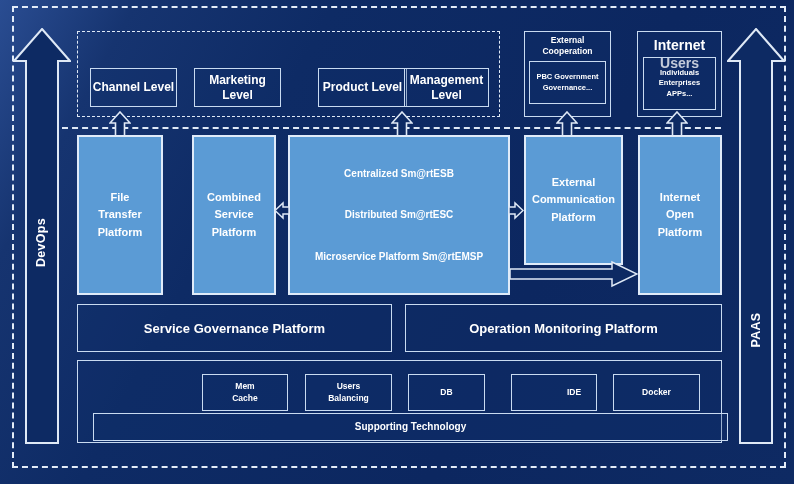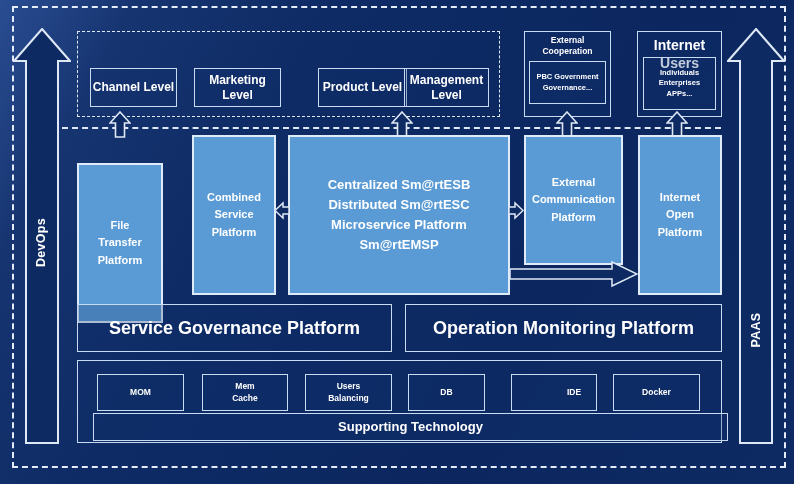--- a/index.html
+++ b/index.html
@@ -15,22 +15,22 @@
   .box{display:flex;align-items:center;justify-content:center;text-align:center;box-sizing:border-box;}
   .dark{border:1.4px solid #c9dbf1;background:rgba(16,46,108,0.25);}
   .light{border:2px solid #e0ebf9;background:#5b9bd5;}
   .ml{white-space:pre-line;}
   .b{font-weight:bold;}
   .t8{font-size:12px;line-height:1.25;}
   .t85{font-size:8.5px;line-height:1.3;}
   .t75{font-size:7.5px;line-height:1.4;}
   .t9{font-size:14px;line-height:1.3;}
   .t11{font-size:11px;line-height:1.55;}
-  .t115{font-size:13px;line-height:1.55;}
-  .t125{font-size:18px;}
+  .t115{font-size:10px;line-height:1.55;gap:26px;}
+  .t125{font-size:13px;}
   .titlebox{display:block;text-align:center;}
   .rail-label{position:absolute;width:48px;text-align:center;font-weight:bold;font-size:12.5px;
     transform:rotate(-90deg);letter-spacing:0.3px;white-space:nowrap;}
   svg{display:block;}
 </style>
 </head>
 <body>
 
 <div class="canvas">
 
@@ -87,21 +87,21 @@
   <svg class="abs" style="left:391px;top:111px;" width="22" height="27" viewBox="0 0 22 27">
     <path d="M11 1 L21 12 L15.5 12 L15.5 26 L6.5 26 L6.5 12 L1 12 Z" fill="#0d2a63" stroke="#dfe9f6" stroke-width="1.6"></path>
   </svg>
   <svg class="abs" style="left:556px;top:111px;" width="22" height="27" viewBox="0 0 22 27">
     <path d="M11 1 L21 12 L15.5 12 L15.5 26 L6.5 26 L6.5 12 L1 12 Z" fill="#0d2a63" stroke="#dfe9f6" stroke-width="1.6"></path>
   </svg>
   <svg class="abs" style="left:666px;top:111px;" width="22" height="27" viewBox="0 0 22 27">
     <path d="M11 1 L21 12 L15.5 12 L15.5 26 L6.5 26 L6.5 12 L1 12 Z" fill="#0d2a63" stroke="#dfe9f6" stroke-width="1.6"></path>
   </svg>
 
-  <div class="abs box light b t11 ml" style="left:77px;top:135px;width:86px;height:160px;margin-top:28px;">
+  <div class="abs box light b t11 ml" style="left:77px;top:135px;width:86px;height:160px;">
     <span>File
 Transfer
 Platform</span>
   </div>
   <div class="abs box light b t11 ml" style="left:192px;top:135px;width:84px;height:160px;text-align:center;">
     <span>Combined
 Service
 Platform</span>
   </div>
   <div class="abs box light b t115" style="left:288px;top:135px;width:222px;height:160px;flex-direction:column;">
@@ -132,23 +132,20 @@
 
   <div class="abs box dark b t125" style="left:77px;top:304px;width:315px;height:48px;">
     <span>Service Governance Platform</span>
   </div>
   <div class="abs box dark b t125" style="left:405px;top:304px;width:317px;height:48px;">
     <span>Operation Monitoring Platform</span>
   </div>
 
   <div class="abs dark" style="left:77px;top:360px;width:645px;height:83px;"></div>
 
-  <div class="abs box dark b t85 ml" style="left:97px;top:374px;width:87px;height:37px;">
-    <span>MOM</span>
-  </div>
   <div class="abs box dark b t85 ml" style="left:202px;top:374px;width:86px;height:37px;">
     <span>Mem
 Cache</span>
   </div>
   <div class="abs box dark b t85 ml" style="left:305px;top:374px;width:87px;height:37px;">
     <span>Users
 Balancing</span>
   </div>
   <div class="abs box dark b t85 ml" style="left:408px;top:374px;width:77px;height:37px;">
     <span>DB</span>

